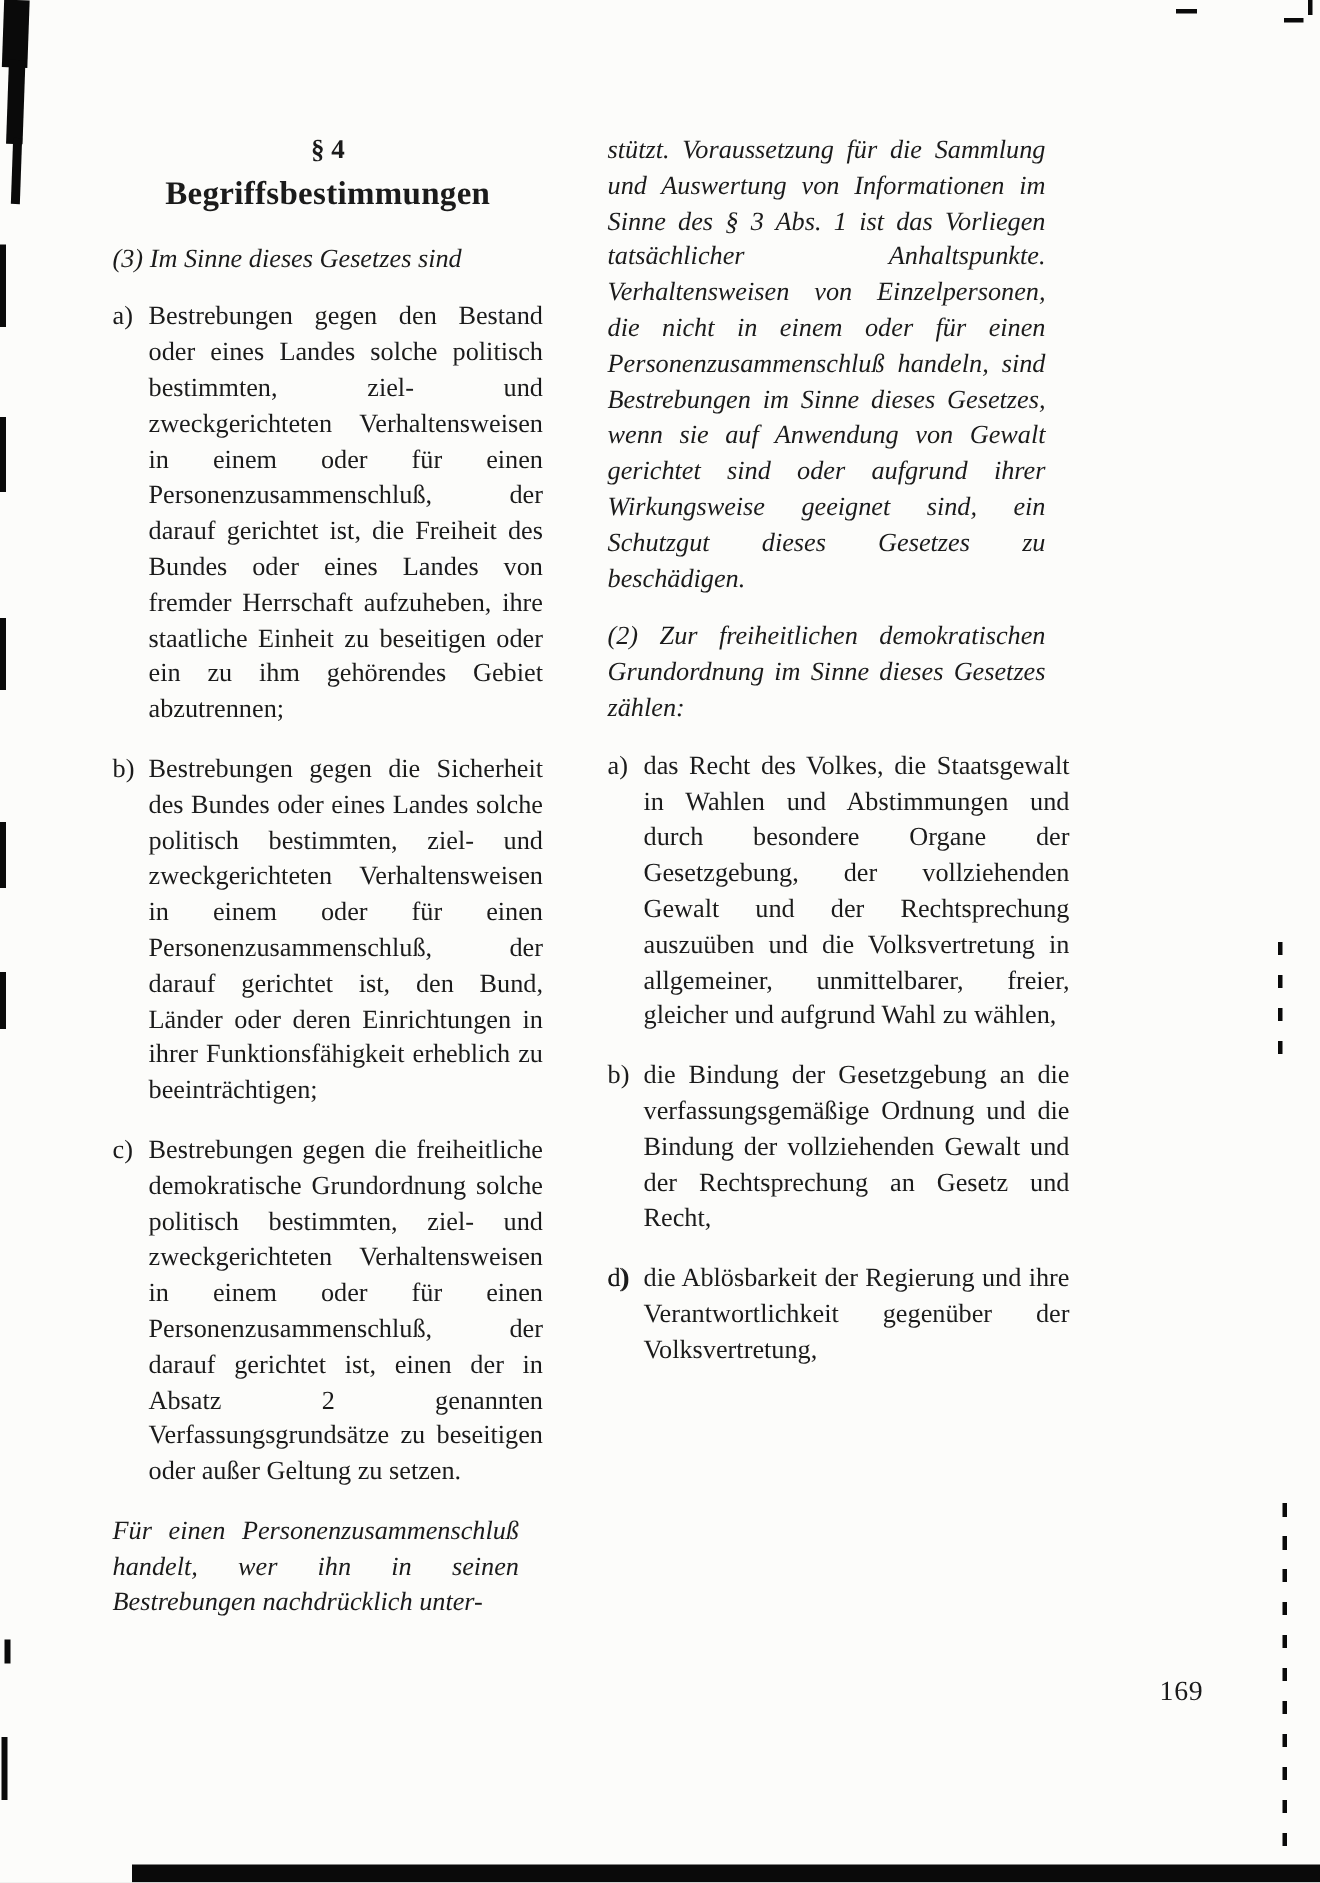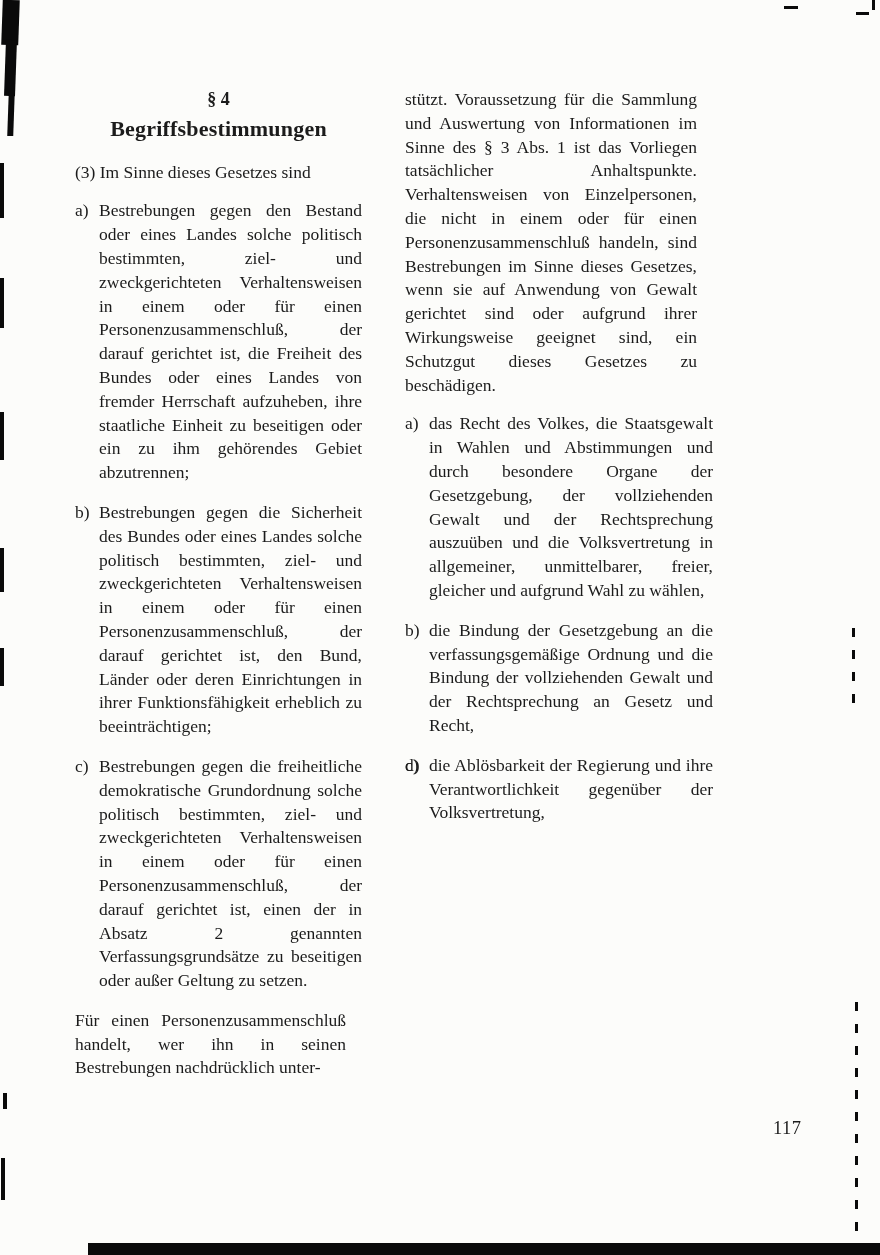--- a/index.html
+++ b/index.html
@@ -23,21 +23,21 @@
     line-height: 23.8px;
     text-align: justify;
   }
   .col.left  { left: 75px;  width: 287px; }
   .col.right { left: 405px; width: 308px; }
 
   .heading { text-align: center; margin-bottom: 20px; }
   .secnum  { font-weight: bold; font-size: 18px; margin-bottom: 5px; }
   .sectitle{ font-weight: bold; font-size: 22px; letter-spacing: 0.2px; }
 
-  .para { margin: 0 16px 15px 0; }
+  .para { margin: 0 16px 15px 0; font-style: italic; }
   .item {
     position: relative;
     padding-left: 24px;
     margin: 0 0 16px 0;
   }
   .item .label {
     position: absolute;
     left: 0;
     top: 0;
   }
@@ -117,20 +117,21 @@
       <span class="label">c)</span>
       <span class="text">Bestrebungen gegen die freiheitliche demokratische Grundordnung solche politisch bestimmten, ziel- und zweckgerichteten Verhaltensweisen in einem oder für einen Personenzusammenschluß, der darauf gerichtet ist, einen der in Absatz 2 genannten Verfassungsgrundsätze zu beseitigen oder außer Geltung zu setzen.</span>
     </div>
 
     <p class="para">Für einen Personenzusammenschluß handelt, wer ihn in seinen Bestrebungen nachdrücklich unter-</p>
   </div>
 
   <div class="col right">
     <p class="para">stützt. Voraussetzung für die Sammlung und Auswertung von Informationen im Sinne des § 3 Abs. 1 ist das Vorliegen tatsächlicher Anhaltspunkte. Verhaltensweisen von Einzelpersonen, die nicht in einem oder für einen Personenzusammenschluß handeln, sind Bestrebungen im Sinne dieses Gesetzes, wenn sie auf Anwendung von Gewalt gerichtet sind oder aufgrund ihrer Wirkungsweise geeignet sind, ein Schutzgut dieses Gesetzes zu beschädigen.</p>
 
+    <p class="para">(2) Zur freiheitlichen demokratischen Grundordnung im Sinne dieses Gesetzes zählen:</p>
 
     <div class="item">
       <span class="label">a)</span>
       <span class="text">das Recht des Volkes, die Staatsgewalt in Wahlen und Abstimmungen und durch besondere Organe der Gesetzgebung, der vollziehenden Gewalt und der Rechtsprechung auszuüben und die Volksvertretung in allgemeiner, unmittelbarer, freier, gleicher und aufgrund Wahl zu wählen,</span>
     </div>
 
     <div class="item">
       <span class="label">b)</span>
       <span class="text">die Bindung der Gesetzgebung an die verfassungsgemäßige Ordnung und die Bindung der vollziehenden Gewalt und der Rechtsprechung an Gesetz und Recht,</span>
     </div>
@@ -138,15 +139,15 @@
     <div class="item">
       <span class="label">c)</span>
     </div>
 
     <div class="item">
       <span class="label">d)</span>
       <span class="text">die Ablösbarkeit der Regierung und ihre Verantwortlichkeit gegenüber der Volksvertretung,</span>
     </div>
   </div>
 
-  <div class="pagenum">117</div>
+  <div class="pagenum">169</div>
 
 </div>
 
 </body></html>

